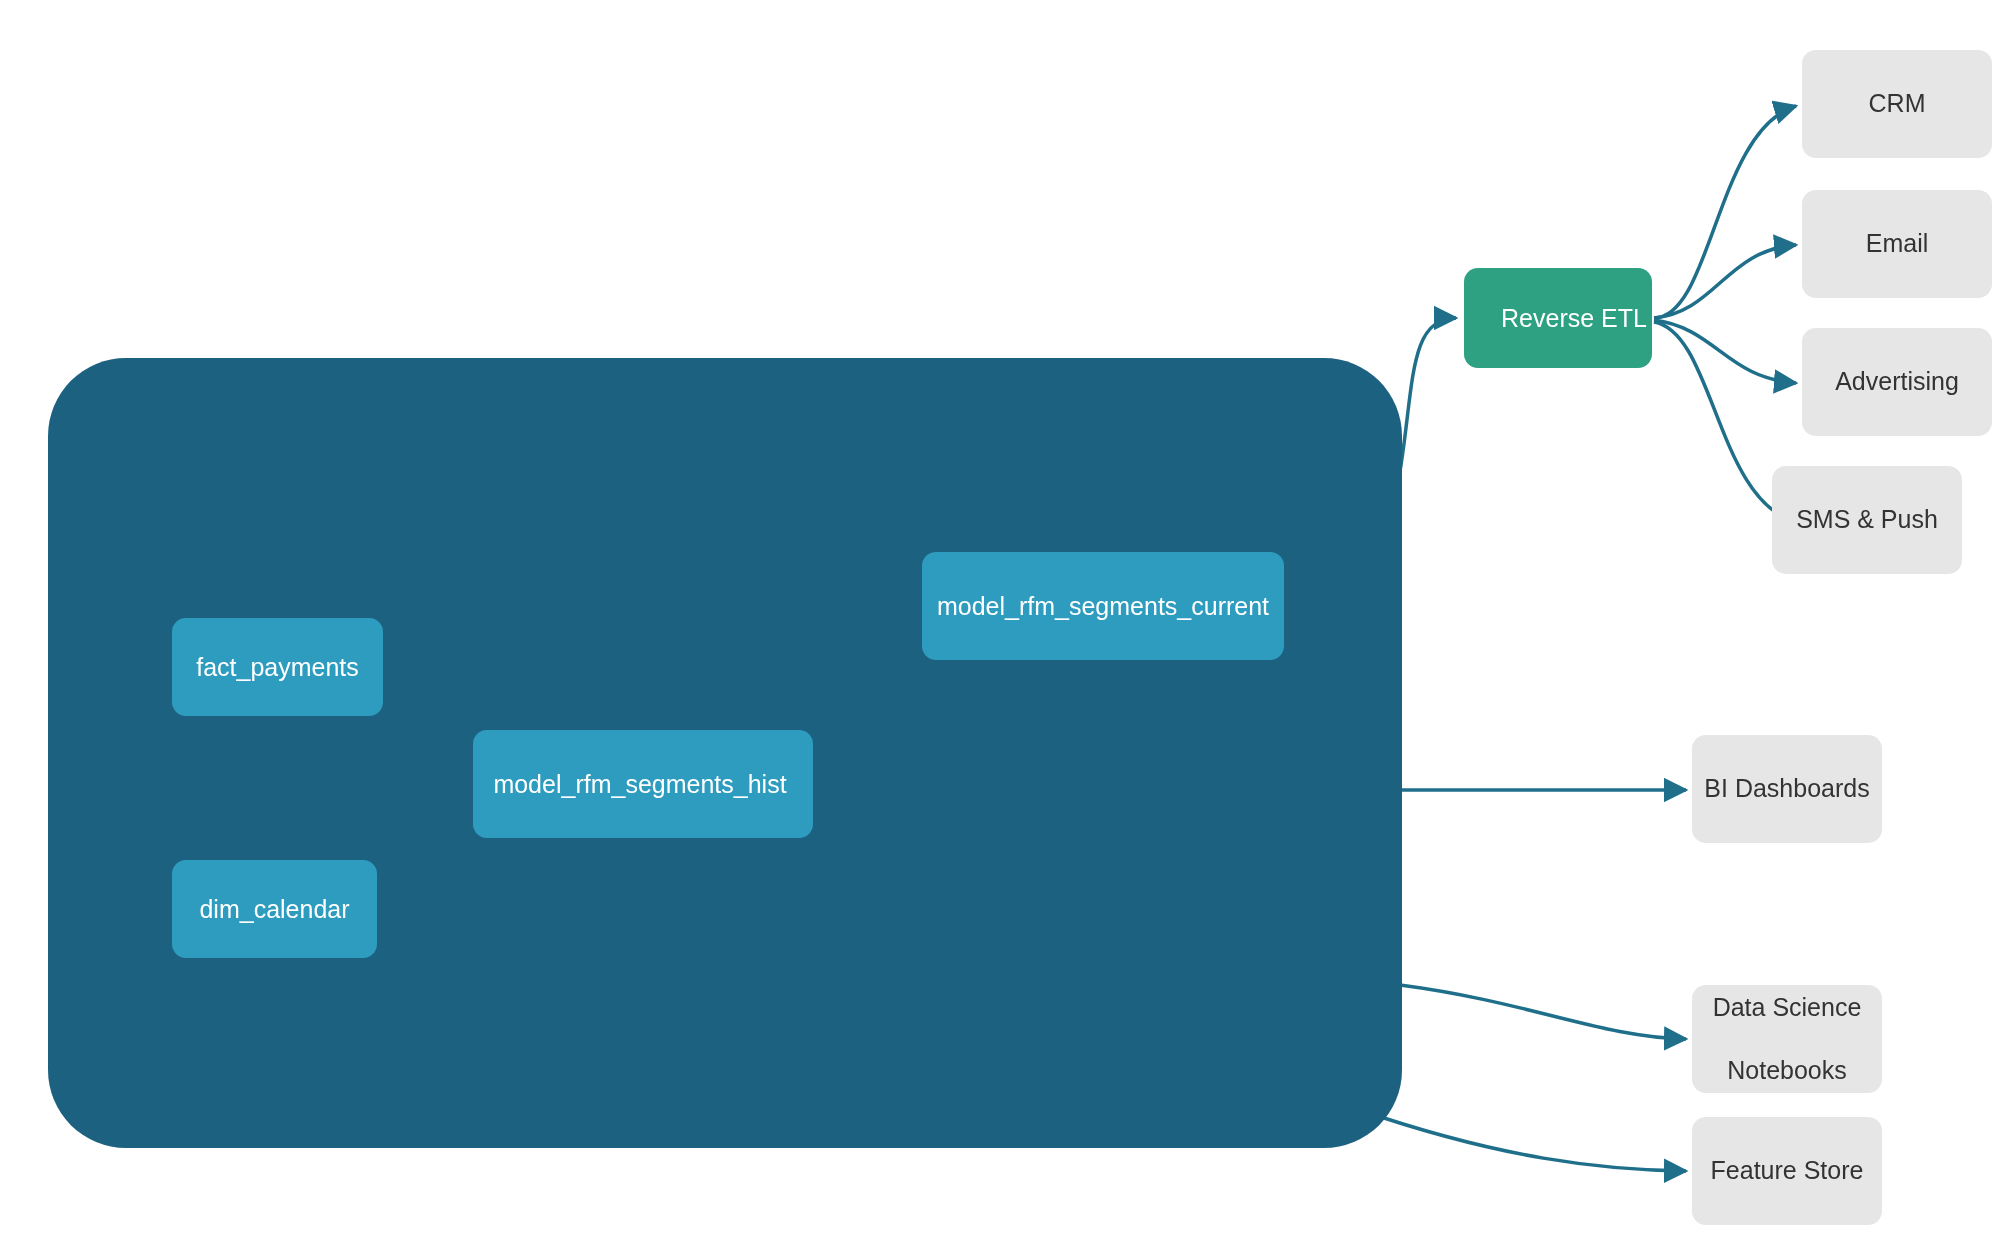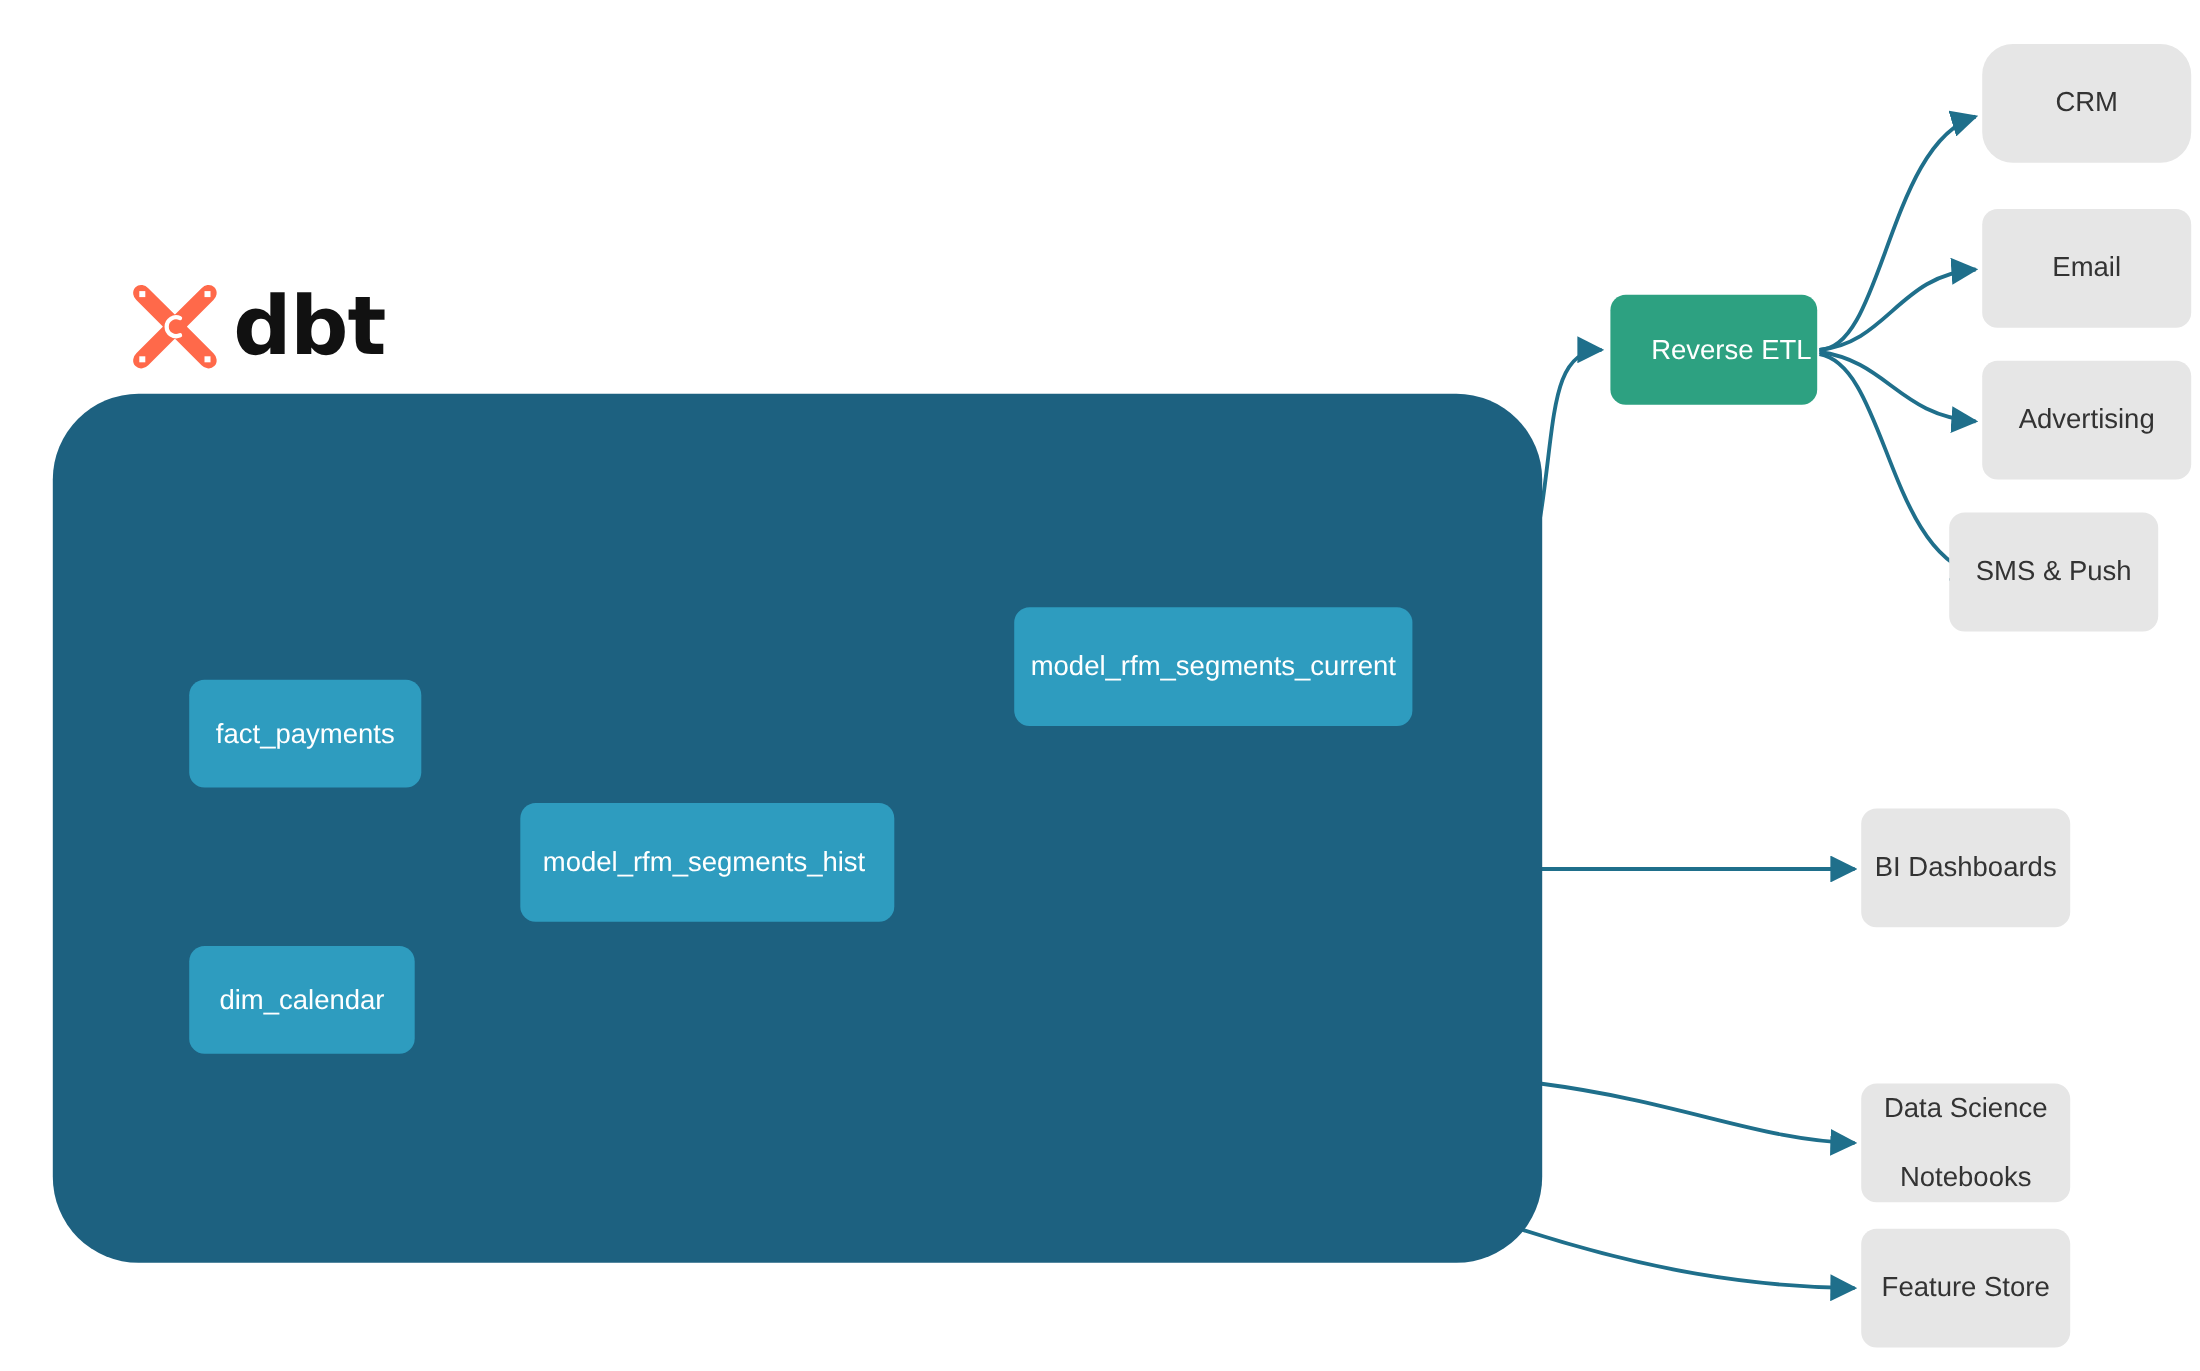--- a/index.html
+++ b/index.html
@@ -94,21 +94,21 @@
   
   #node-fact_payments      { left: 172px; top: 618px;  width: 211px; height: 98px;  }
   #node-dim_calendar       { left: 172px; top: 860px;  width: 205px; height: 98px;  }
   #node-model_hist         { left: 473px; top: 730px;  width: 340px; height: 108px; padding-left: 12px; }
   #node-model_current      { left: 922px; top: 552px;  width: 362px; height: 108px; }
 
   
   #node-reverse_etl        { left: 1464px; top: 268px; width: 188px; height: 100px; }
 
   
-  #node-crm                { left: 1802px; top: 40px;  width: 190px; height: 108px; border-radius: 28px; }
+  #node-crm                { left: 1802px; top: 50px;  width: 190px; height: 108px; }
   #node-email              { left: 1802px; top: 190px; width: 190px; height: 108px; }
   #node-advertising        { left: 1802px; top: 328px; width: 190px; height: 108px; }
   #node-sms_push           { left: 1772px; top: 466px; width: 190px; height: 108px; }
   #node-bi_dashboards      { left: 1692px; top: 735px; width: 190px; height: 108px; }
   #node-ds_notebooks       { left: 1692px; top: 985px; width: 190px; height: 108px; flex-direction: column; }
   #node-feature_store      { left: 1692px; top: 1117px; width: 190px; height: 108px; }
 </style>
 </head>
 <body>
 
@@ -137,38 +137,20 @@
     <path d="M 1654 320 C 1716 328, 1726 378, 1796 383" fill="none" stroke="#1F6F8B" stroke-width="3.5" marker-end="url(#arrow-outer)"></path>
     <path d="M 1654 322 C 1714 332, 1716 500, 1796 522" fill="none" stroke="#1F6F8B" stroke-width="3.5" marker-end="url(#arrow-outer)"></path>
 
     <path d="M 813 790 L 1686 790" fill="none" stroke="#1F6F8B" stroke-width="3.5" marker-end="url(#arrow-outer)"></path>
 
     <path d="M 813 800 C 1080 850, 1200 960, 1400 985 C 1530 1002, 1600 1037, 1686 1039" fill="none" stroke="#1F6F8B" stroke-width="3.5" marker-end="url(#arrow-outer)"></path>
 
     <path d="M 813 808 C 1060 880, 1160 1040, 1360 1110 C 1500 1158, 1600 1170, 1686 1171" fill="none" stroke="#1F6F8B" stroke-width="3.5" marker-end="url(#arrow-outer)"></path>
   </svg>
 
-  <div id="dbt-logo">
-    <svg id="dbt-mark" viewBox="0 0 100 100" xmlns="http://www.w3.org/2000/svg">
-      <path d="M 14 10 C 10 6, 6 10, 10 14 L 40 44 C 44 48, 44 52, 40 56
-               L 10 86 C 6 90, 10 94, 14 90 L 44 60 C 48 56, 52 56, 56 60
-               L 86 90 C 90 94, 94 90, 90 86 L 60 56 C 56 52, 56 48, 60 44
-               L 90 14 C 94 10, 90 6, 86 10 L 56 40 C 52 44, 48 44, 44 40 Z" fill="#FF694A" stroke="#FF694A" stroke-width="14" stroke-linejoin="round"></path>
-      <rect x="6" y="6" width="12" height="12" rx="2" fill="#FF694A"></rect>
-      <rect x="82" y="6" width="12" height="12" rx="2" fill="#FF694A"></rect>
-      <rect x="6" y="82" width="12" height="12" rx="2" fill="#FF694A"></rect>
-      <rect x="82" y="82" width="12" height="12" rx="2" fill="#FF694A"></rect>
-      <rect x="8.5" y="8.5" width="7" height="7" fill="#ffffff"></rect>
-      <rect x="84.5" y="8.5" width="7" height="7" fill="#ffffff"></rect>
-      <rect x="8.5" y="84.5" width="7" height="7" fill="#ffffff"></rect>
-      <rect x="84.5" y="84.5" width="7" height="7" fill="#ffffff"></rect>
-      <path d="M 56 40 A 11 11 0 1 0 56 60" fill="none" stroke="#ffffff" stroke-width="5" stroke-linecap="round"></path>
-    </svg>
-    <span id="dbt-word">dbt</span>
-  </div>
 
   <div id="dbt-container"></div>
 
   <div class="node node-model" id="node-fact_payments">fact_payments</div>
 
   <div class="node node-model" id="node-dim_calendar">dim_calendar</div>
 
   <div class="node node-model" id="node-model_hist">model_rfm_segments_hist</div>
 
   <div class="node node-model" id="node-model_current">model_rfm_segments_current</div>

